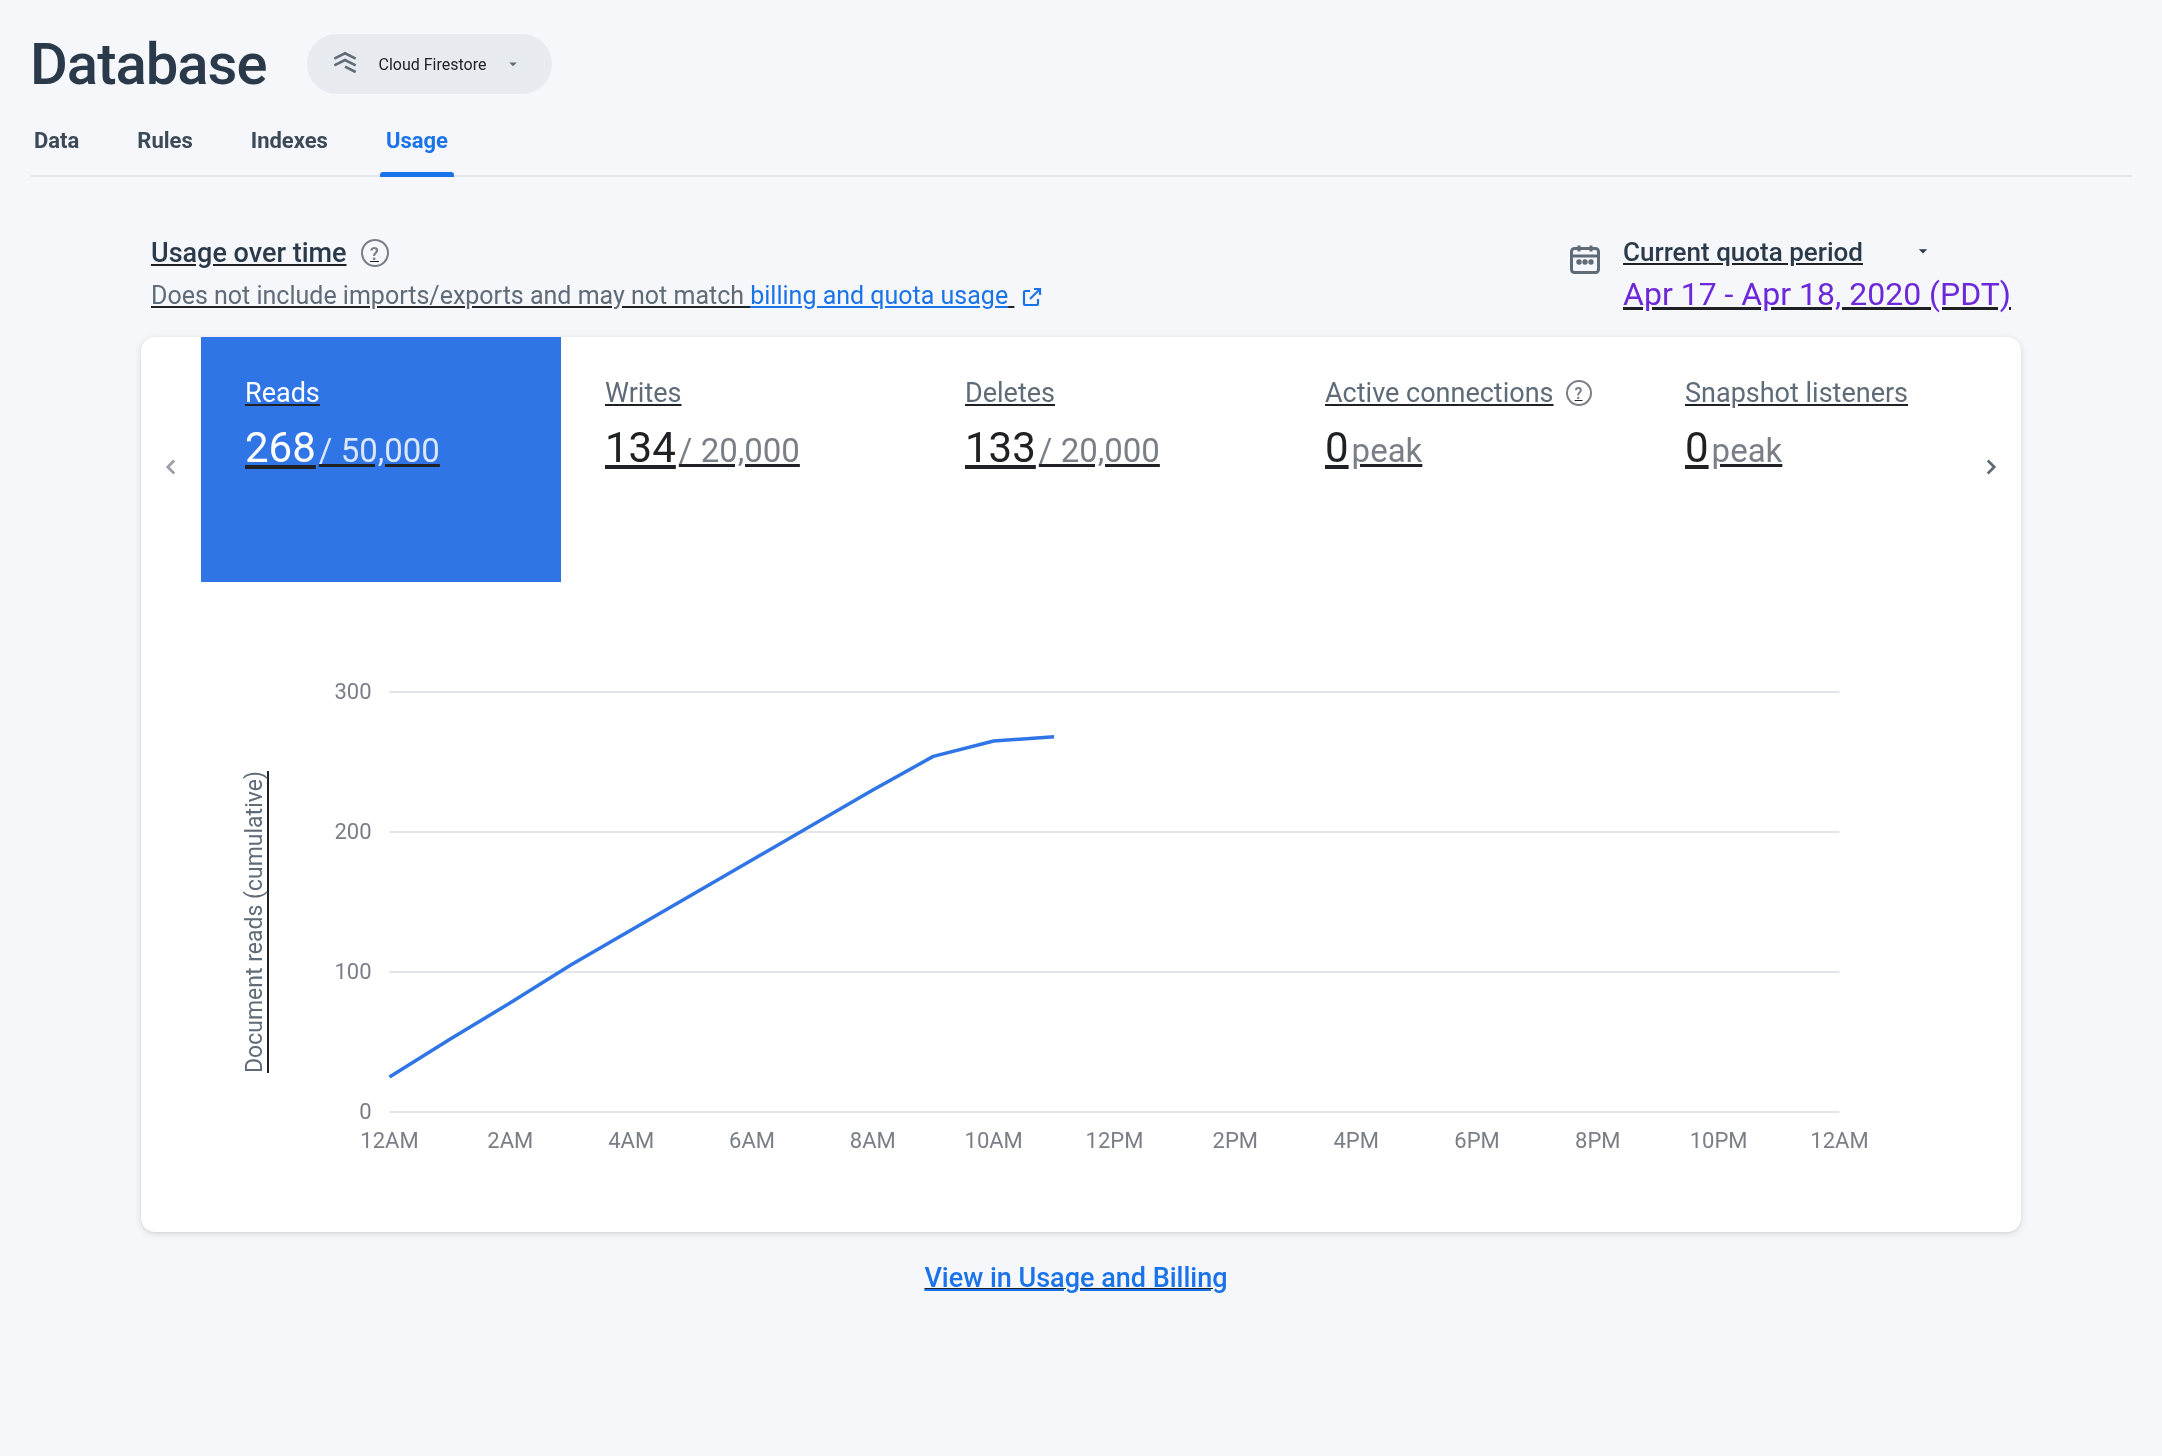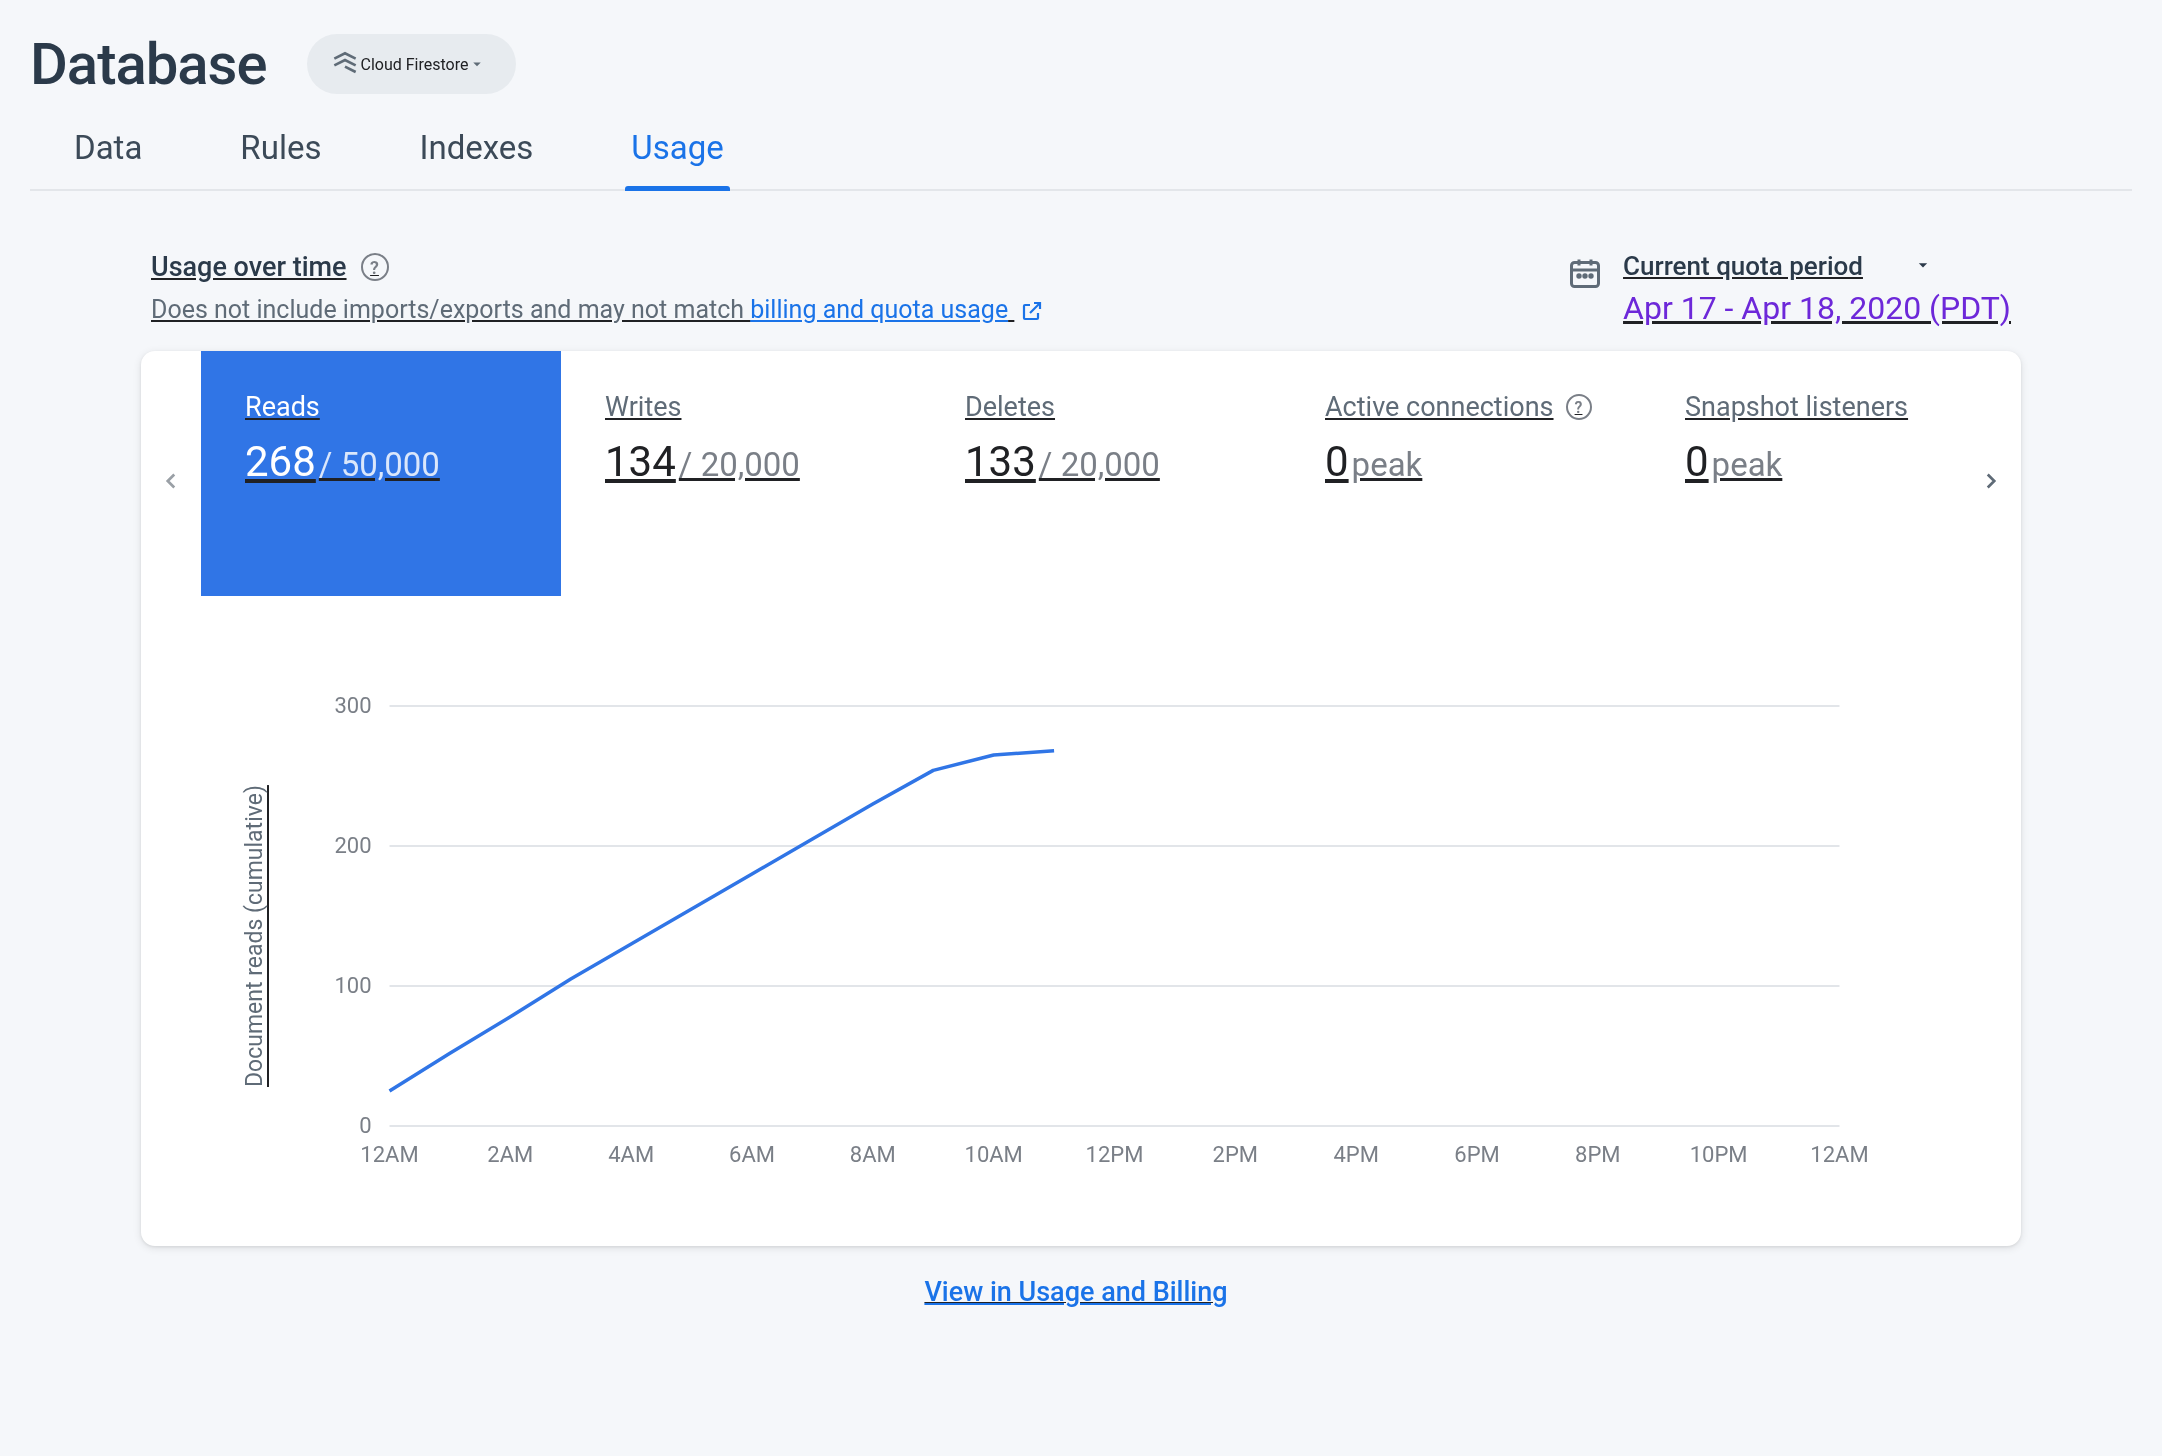--- a/index.html
+++ b/index.html
@@ -22,47 +22,47 @@
 }
 .page-title {
   font-size: 58px;
   font-weight: 500;
   color: #2b3a4a;
   letter-spacing: -1px;
 }
 .db-selector {
   display: inline-flex;
   align-items: center;
+  gap: 18px;
   background: #e7ebef;
   border-radius: 40px;
   padding: 14px 30px 14px 22px;
   cursor: pointer;
 }
 .firestore-icon {
   color: #5f6b77;
   display: inline-flex;
 }
 .dropdown-caret {
   color: #5f6b77;
   display: inline-flex;
 }
 .tabs {
   display: flex;
   gap: 58px;
   border-bottom: 2px solid #e3e6ea;
   padding-left: 4px;
 }
 .tab {
-  font-size: 33px;
+  font-size: 22px;
   color: #3c4a58;
   padding: 0 0 22px 0;
   cursor: pointer;
   position: relative;
-  font-weight: 400;
-  margin-left: 40px;
+  font-weight: 700;
 }
 .tab.active {
   color: #1a73e8;
 }
 .tab.active::after {
   content: "";
   position: absolute;
   left: -6px;
   right: -6px;
   bottom: -2px;

